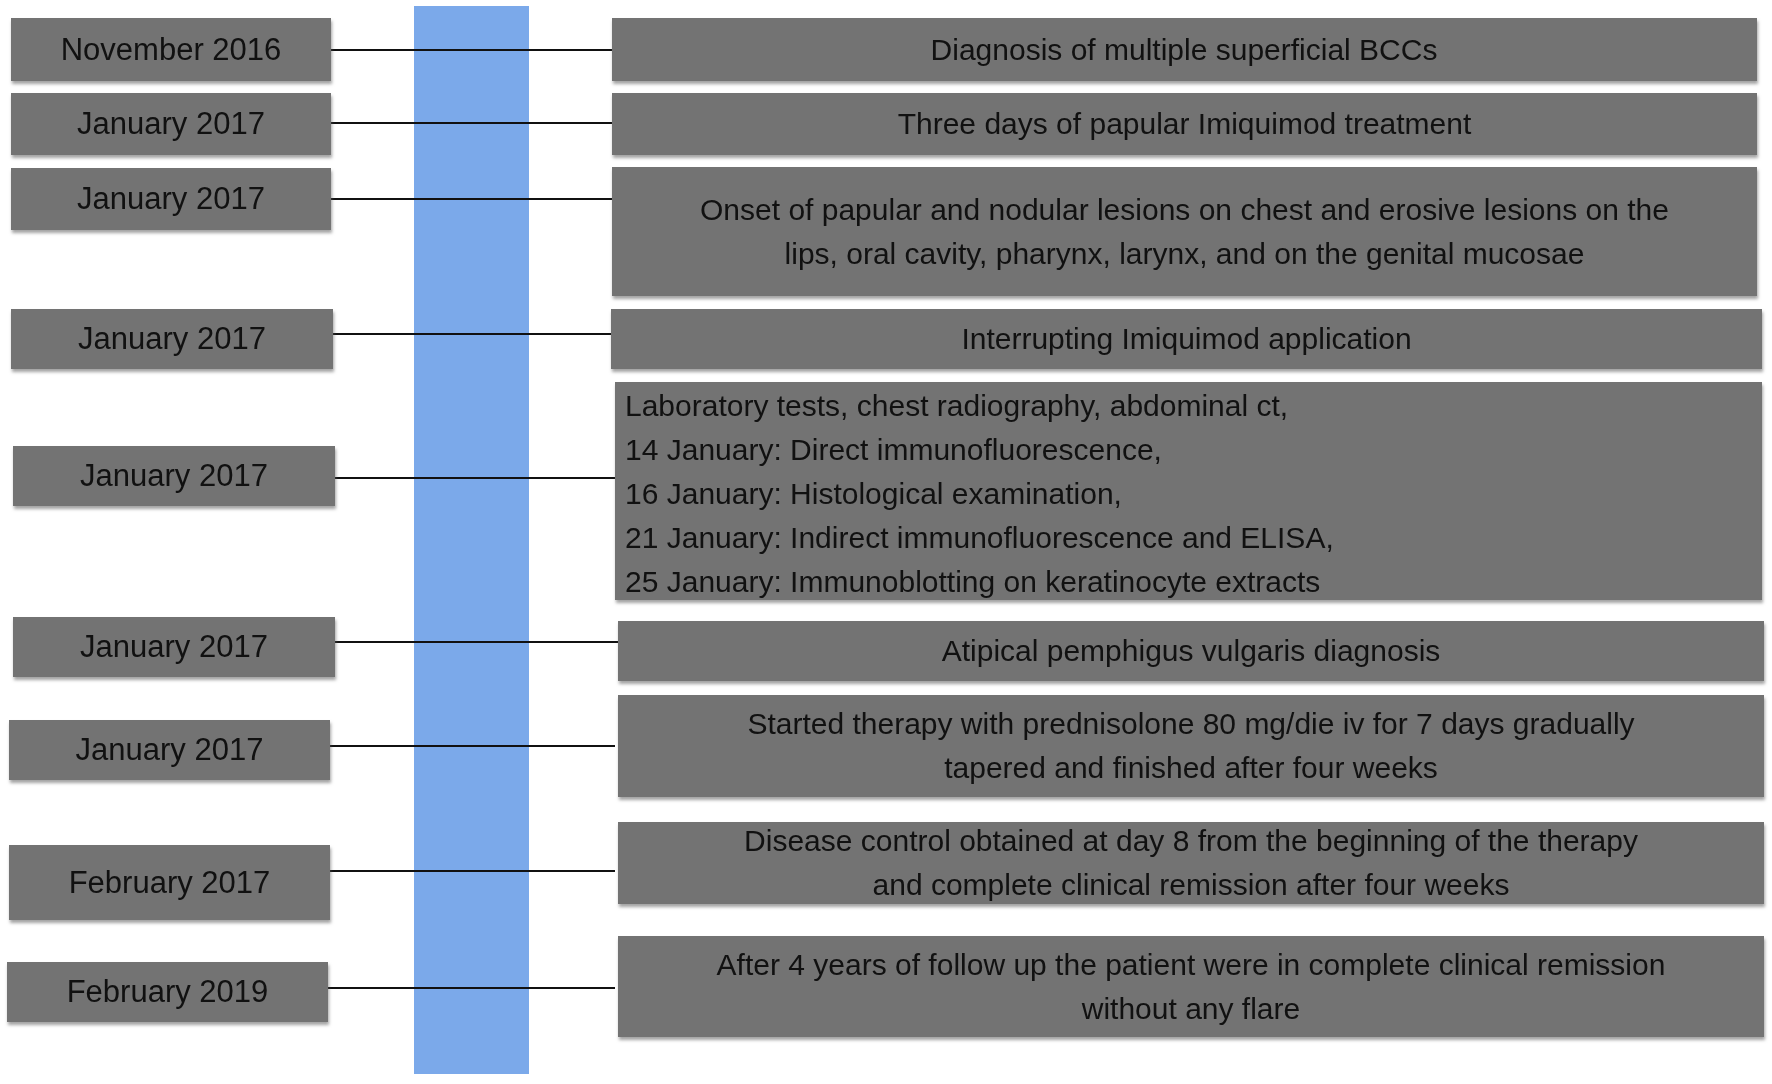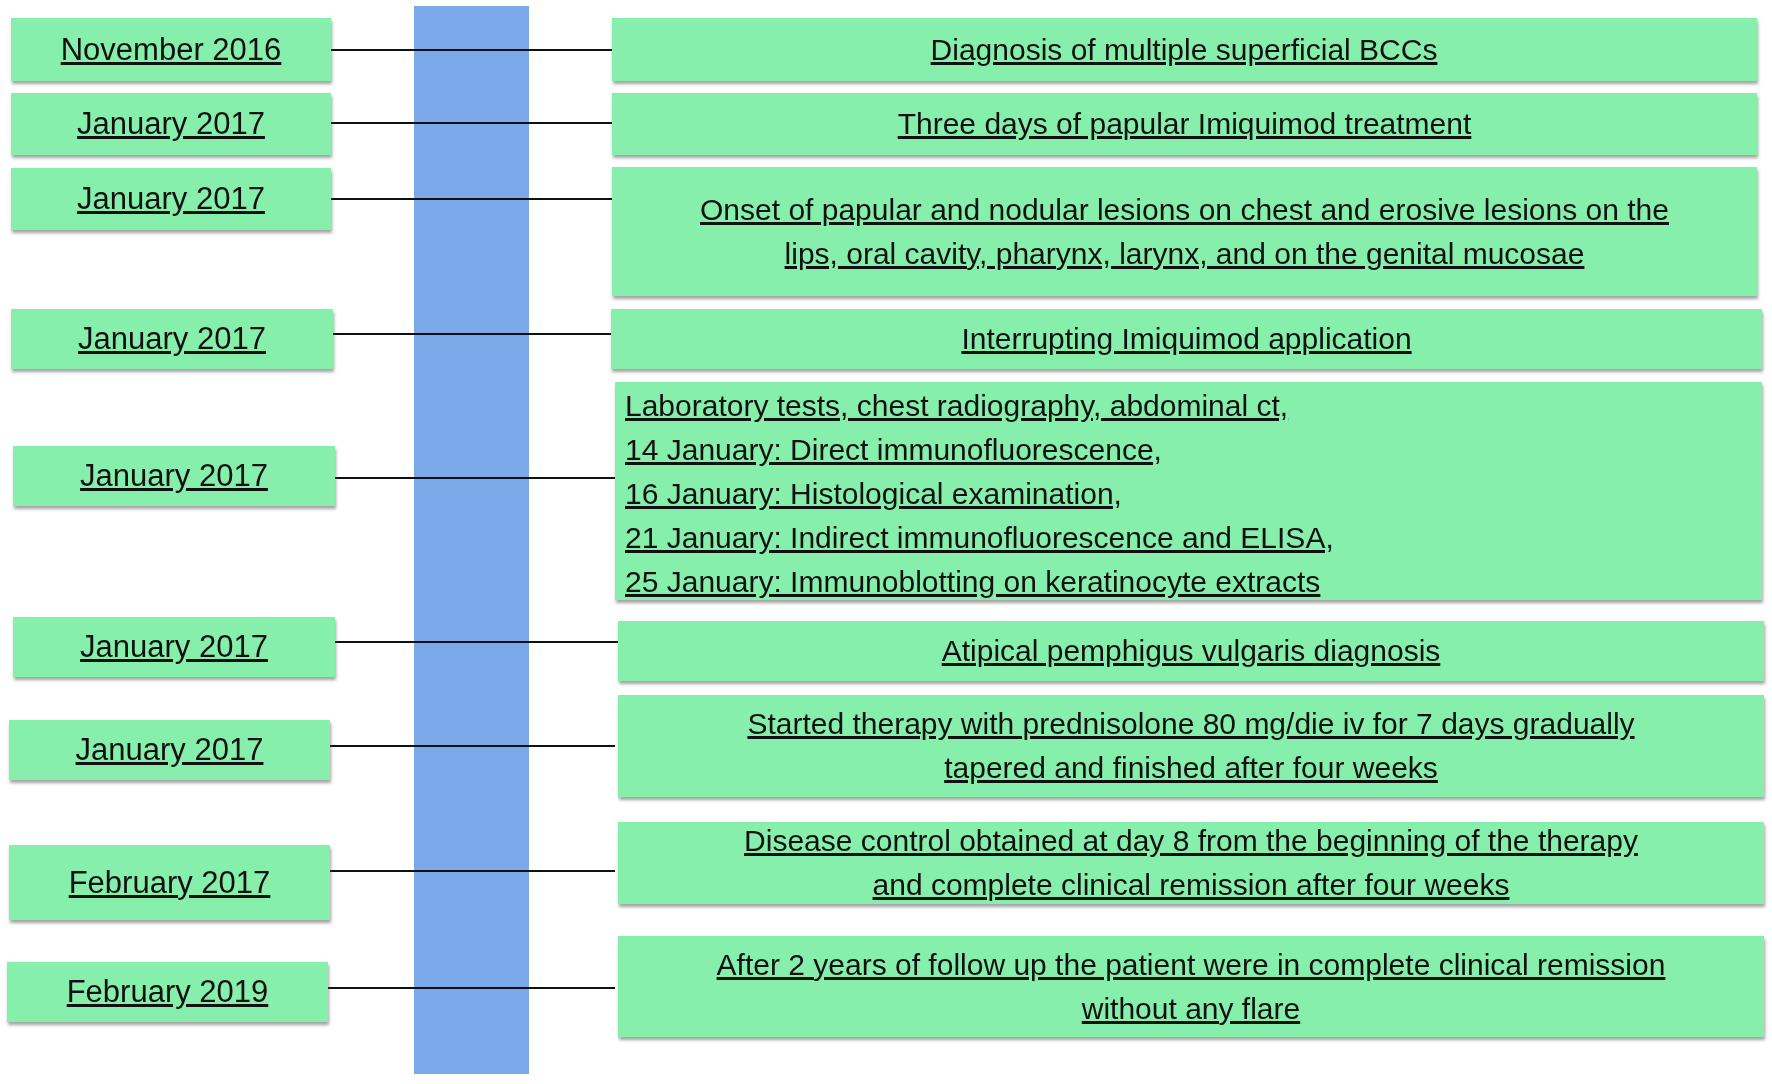--- a/index.html
+++ b/index.html
@@ -23,28 +23,27 @@
       height: 1068px;
       background: #7BA9EA;
     }
     .connector {
       position: absolute;
       height: 2px;
       background: #111111;
     }
     .box {
       position: absolute;
-      background: #86efac;
+      background: #737373;
       box-shadow: 1px 3px 3px rgba(90, 90, 90, 0.55);
       box-sizing: border-box;
       display: flex;
       align-items: center;
       font-size: 30px;
       line-height: 44px;
-      text-decoration: underline;
     }
     .date-box {
       justify-content: center;
       text-align: center;
       font-size: 31px;
     }
     .event-box {
       justify-content: center;
       text-align: center;
       padding: 0 14px;
@@ -129,17 +128,17 @@
   </div>
   <div class="box event-box" style="left:618px; top:695px; width:1146px; height:102px;">
     <span class="event-text">Started therapy with prednisolone 80 mg/die iv for 7 days gradually
 tapered and finished after four weeks</span>
   </div>
   <div class="box event-box" style="left:618px; top:822px; width:1146px; height:82px;">
     <span class="event-text">Disease control obtained at day 8 from the beginning of the therapy
 and complete clinical remission after four weeks</span>
   </div>
   <div class="box event-box" style="left:618px; top:936px; width:1146px; height:101px;">
-    <span class="event-text">After 2 years of follow up the patient were in complete clinical remission
+    <span class="event-text">After 4 years of follow up the patient were in complete clinical remission
 without any flare</span>
   </div>
 
 </div>
 
 </body></html>

